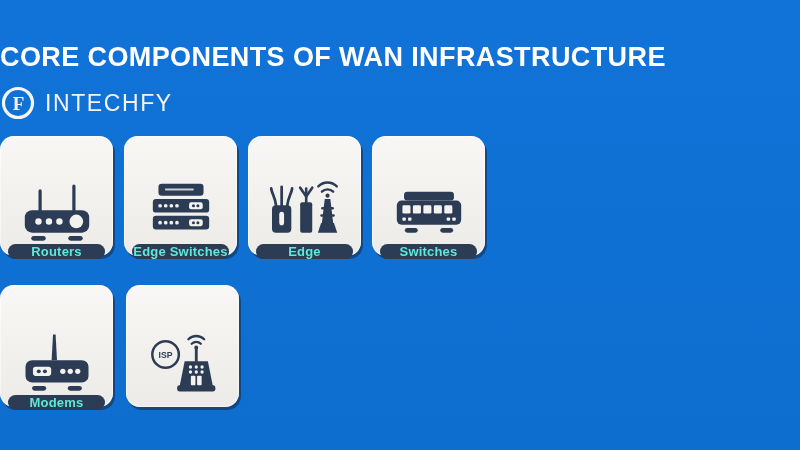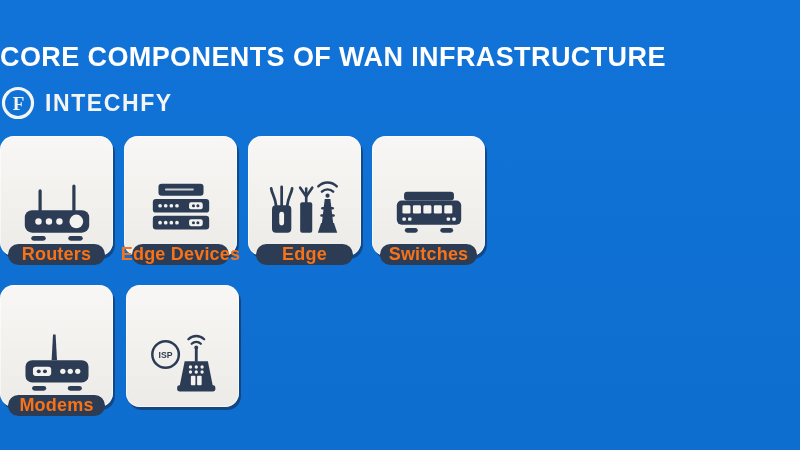--- a/index.html
+++ b/index.html
@@ -23,21 +23,21 @@
     white-space:nowrap;
     transform:scaleY(1.05);
   }
   .brand{
     margin-top:12px;
     display:flex;align-items:center;gap:9px;
   }
   .brand-name{
     color:#f3f4f4;
     font-size:23px;
-    font-weight:700;
+    font-weight:400;
     letter-spacing:1.6px;
   }
   .row{display:flex;justify-content:center;}
   .row-top{margin-top:15px;gap:11px;}
   .row-bottom{margin-top:29px;gap:13px;}
   .card{
     width:113px;height:120px;
     background:linear-gradient(180deg,#f8f7f5 0%,#edebe7 100%);
     border-radius:14px;
     display:flex;flex-direction:column;align-items:center;
@@ -49,23 +49,23 @@
     padding-top:21px;
     margin-top:21px;
   }
   .pill{
     align-self:stretch;
     height:26px;
     margin:0 8px 9px 8px;
     background:#2d3c55;
     border-radius:14px;
     display:flex;align-items:center;justify-content:center;
-    color:#f97316;
+    color:#5eead4;
     font-weight:700;
-    font-size:18px;
+    font-size:13px;
     letter-spacing:.2px;
     white-space:nowrap;
   }
   svg{display:block;}
 </style>
 </head>
 <body>
 
 <div class="stage">
 
@@ -127,21 +127,21 @@
           </g>
           <g fill="#2d3c55">
             <circle cx="65.5" cy="34.5" r="1.9"></circle>
               <circle cx="71" cy="34.5" r="1.9"></circle>
             <circle cx="65.5" cy="55.5" r="1.9"></circle>
               <circle cx="71" cy="55.5" r="1.9"></circle>
           </g>
         </svg>
       </div>
       <div class="pill">
-        <span>Edge Devices</span>
+        <span>Edge Switches</span>
       </div>
     </div>
 
     <div class="card">
       <div class="icon-wrap">
         <svg width="84" height="66" viewBox="0 0 100 82">
 
           <g stroke="#2d3c55" stroke-width="3.4" fill="none" stroke-linecap="round">
             <path d="M14 34 C13 24 9 20 8 13"></path>
             <path d="M21 34 L21 11"></path>

